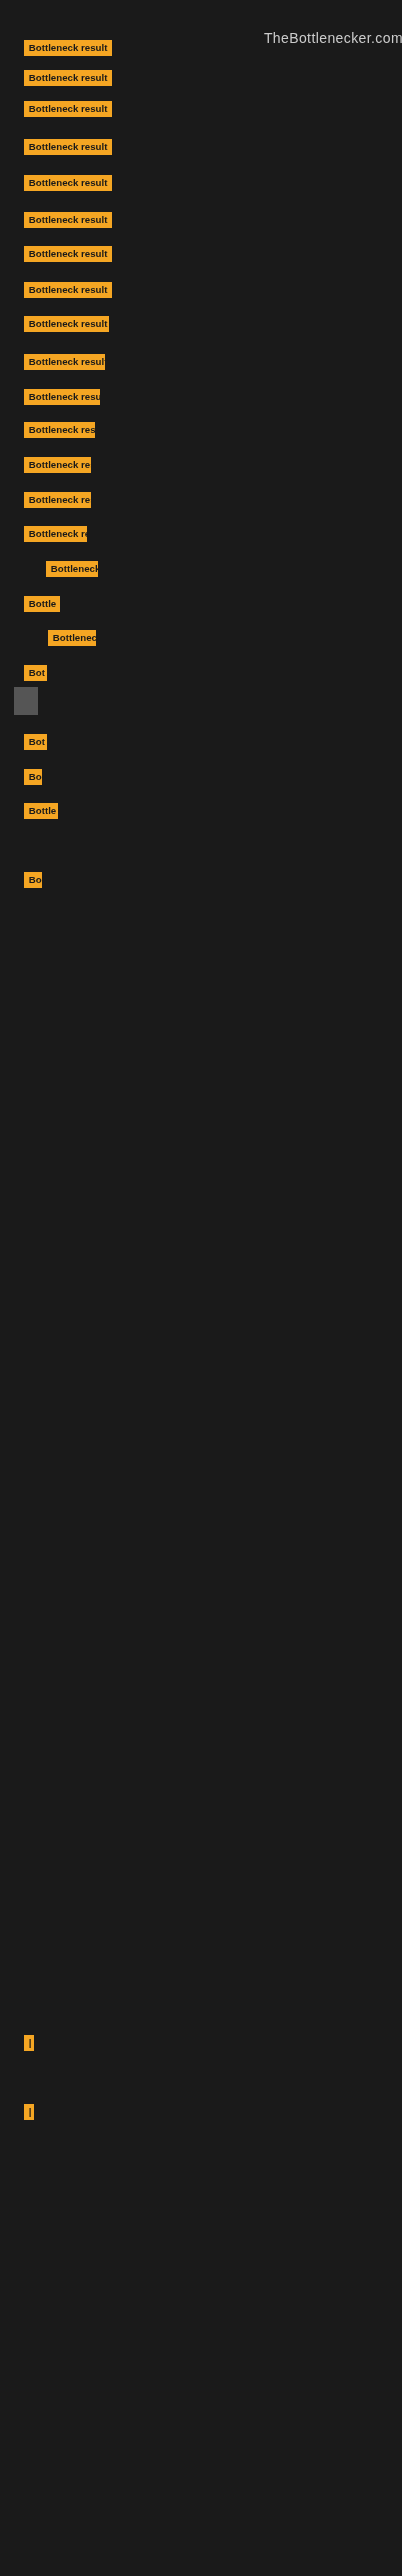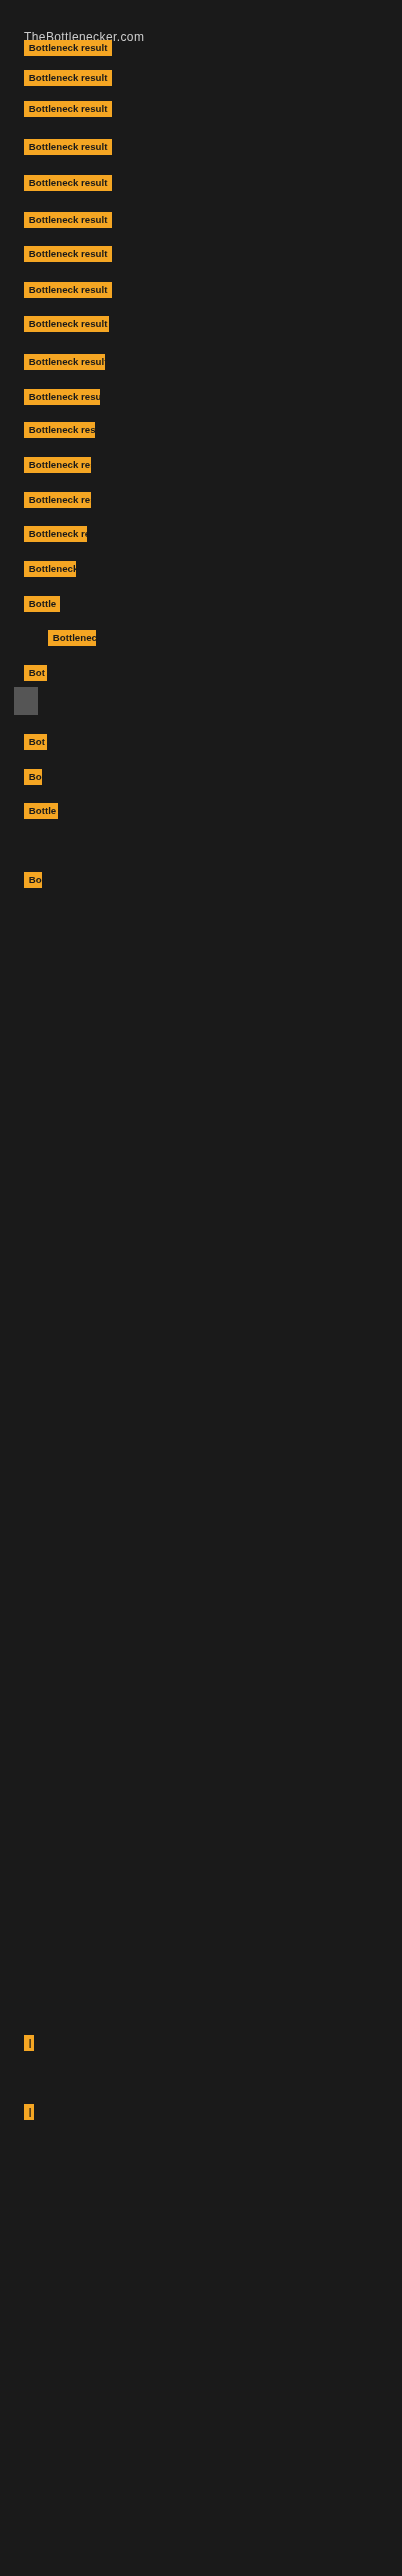--- a/index.html
+++ b/index.html
@@ -12,22 +12,22 @@
       width: 403px;
       min-height: 2576px;
       background-color: #1a1a1a;
       font-family: Arial, sans-serif;
       position: relative;
       overflow-x: hidden;
     }
 
     .site-title {
       color: #cccccc;
-      font-size: 12px;
-      text-align: left;
+      font-size: 14px;
+      text-align: right;
       padding: 6.4px 0 3.2px 0;
       letter-spacing: 0.4px;
     }
 
     .bottleneck-badge {
       background-color: #f5a623;
       color: #1a1a1a;
       font-size: 9.7px;
       font-weight: bold;
       padding: 2.4px 4.8px;
@@ -61,21 +61,21 @@
 <div class="badge-container" style="top: 188px;"><span class="bottleneck-badge" style="max-width: 105px;">Bottleneck result</span></div>
 <div class="badge-container" style="top: 222px;"><span class="bottleneck-badge" style="max-width: 105px;">Bottleneck result</span></div>
 <div class="badge-container" style="top: 258px;"><span class="bottleneck-badge" style="max-width: 89px;">Bottleneck result</span></div>
 <div class="badge-container" style="top: 292px;"><span class="bottleneck-badge" style="max-width: 85px;">Bottleneck result</span></div>
 <div class="badge-container" style="top: 330px;"><span class="bottleneck-badge" style="max-width: 81px;">Bottleneck result</span></div>
 <div class="badge-container" style="top: 365px;"><span class="bottleneck-badge" style="max-width: 76px;">Bottleneck result</span></div>
 <div class="badge-container" style="top: 398px;"><span class="bottleneck-badge" style="max-width: 71px;">Bottleneck res</span></div>
 <div class="badge-container" style="top: 433px;"><span class="bottleneck-badge" style="max-width: 67px;">Bottleneck res</span></div>
 <div class="badge-container" style="top: 468px;"><span class="bottleneck-badge" style="max-width: 67px;">Bottleneck resu</span></div>
 <div class="badge-container" style="top: 502px;"><span class="bottleneck-badge" style="max-width: 63px;">Bottleneck res</span></div>
-<div class="badge-container" style="top: 537px;"><span class="bottleneck-badge" style="max-width: 52px;">Bottleneck</span></div>
+<div class="badge-container" style="top: 537px; margin-left: 22px;"><span class="bottleneck-badge" style="max-width: 52px;">Bottleneck</span></div>
 <div class="badge-container" style="top: 572px;"><span class="bottleneck-badge" style="max-width: 36px;">Bottle</span></div>
 <div class="badge-container" style="top: 606px;"><span class="bottleneck-badge" style="max-width: 48px; margin-left: 24px;">Bottlenec</span></div>
 <div class="badge-container" style="top: 641px;"><span class="bottleneck-badge" style="max-width: 22.5px;">Bot</span></div>
 <div class="badge-container" style="top: 710px;"><span class="bottleneck-badge" style="max-width: 22.5px;">Bot</span></div>
 <div class="badge-container" style="top: 745px;"><span class="bottleneck-badge" style="max-width: 17.7px;">Bo</span></div>
 <div class="badge-container" style="top: 779px;"><span class="bottleneck-badge" style="max-width: 34px;">Bottle</span></div>
 <div class="badge-container" style="top: 848px;"><span class="bottleneck-badge" style="max-width: 17.7px;">Bo</span></div>
 <div class="badge-container" style="top: 2011px;"><span class="bottleneck-badge" style="max-width: 4.8px;">|</span></div>
 <div class="badge-container" style="top: 2080px;"><span class="bottleneck-badge" style="max-width: 4.8px;">|</span></div>
 <div class="vertical-line" style="top: 675px; height: 28px;"></div>

